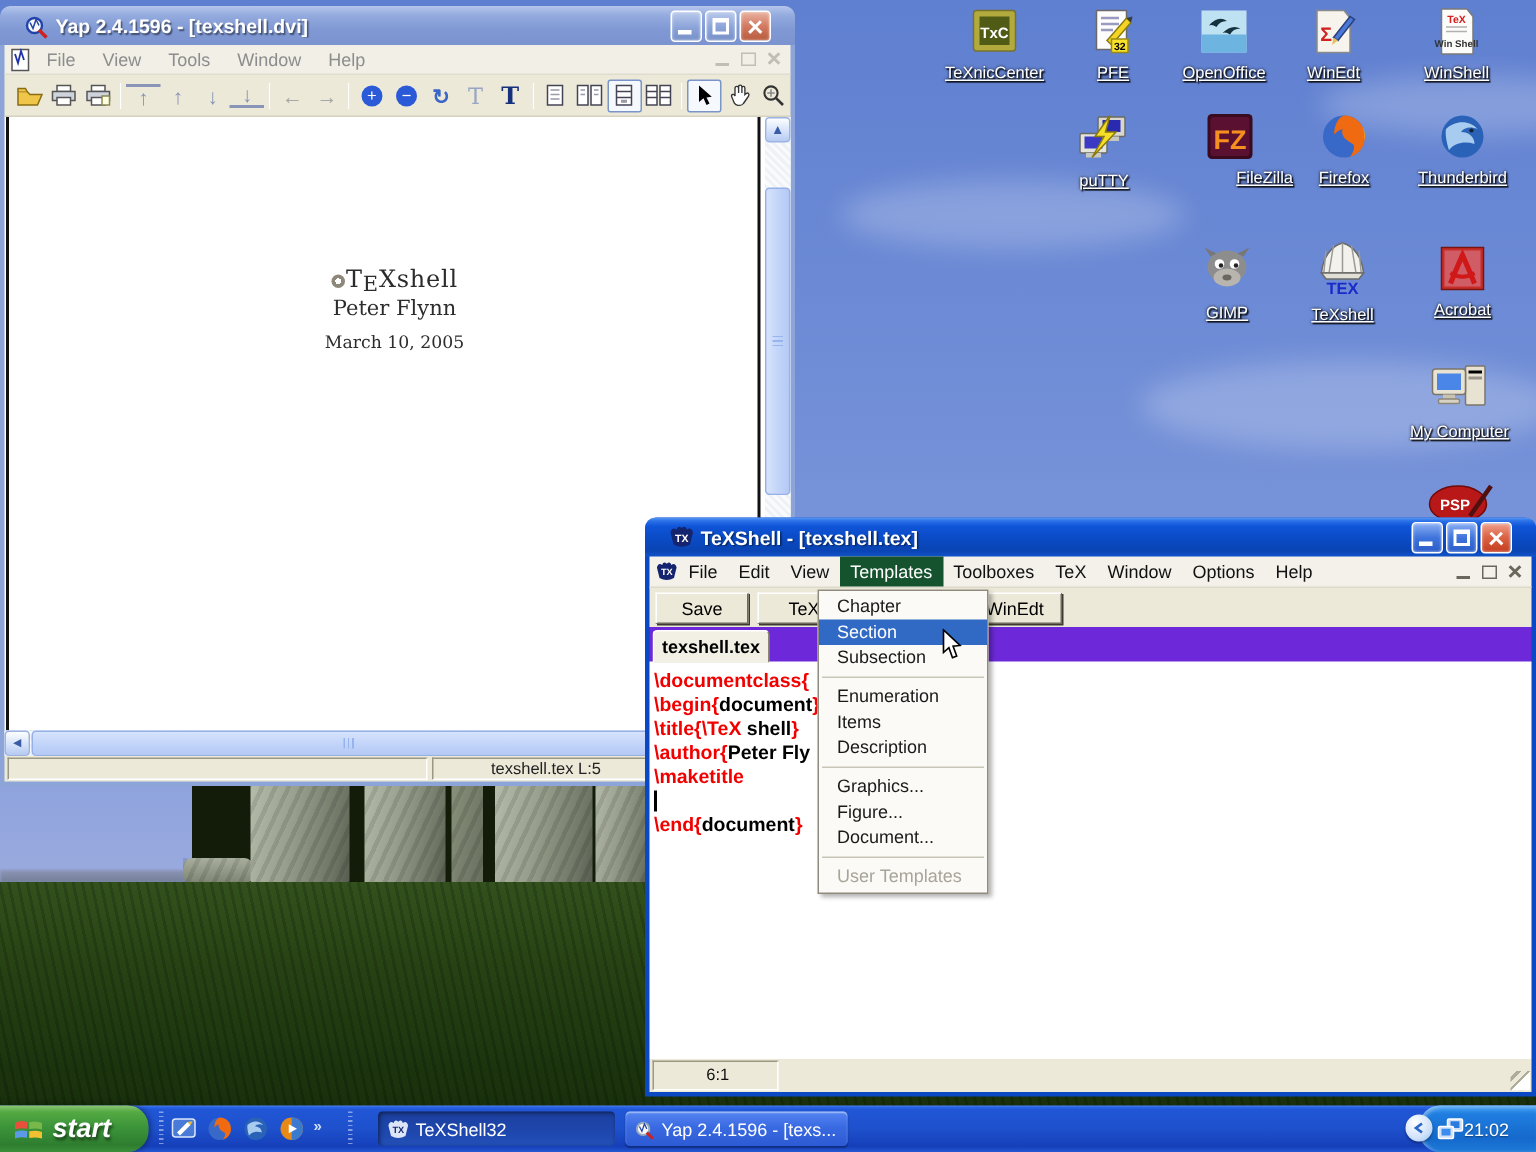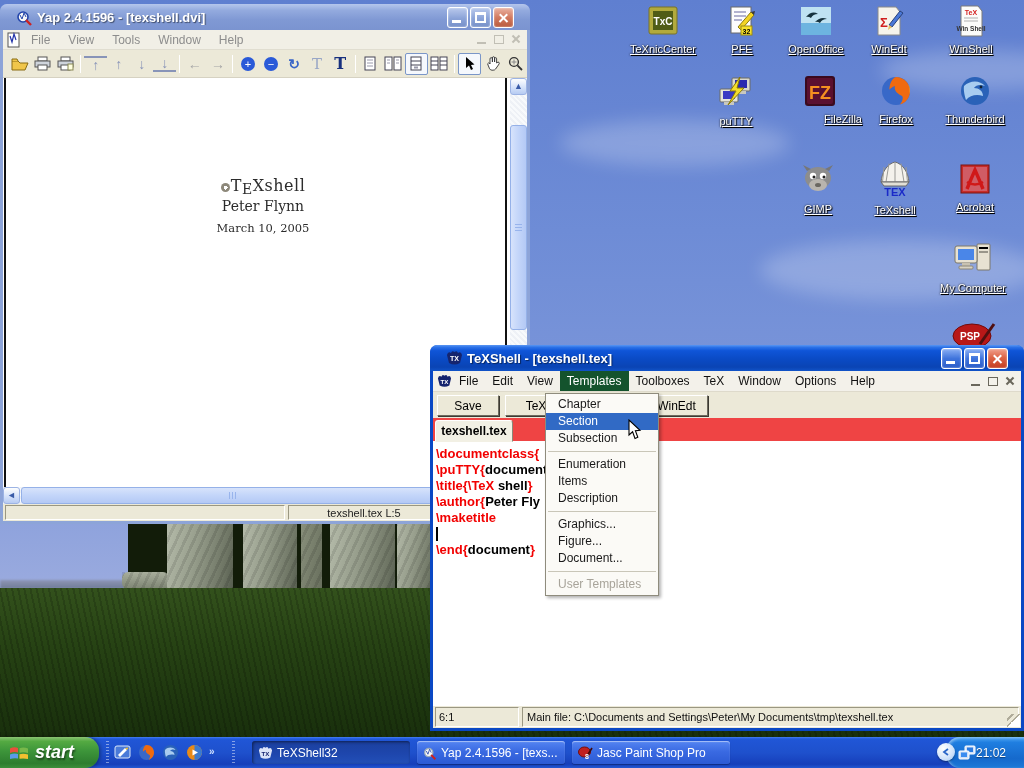--- a/index.html
+++ b/index.html
@@ -64,21 +64,21 @@
   .sb-btn span { color:#3a5ca8; font-size:9px; line-height:9px; }
   .sb-thumb { position:absolute; border:1px solid #95b1e8; border-radius:3px;
     background:linear-gradient(90deg,#d7e3fb,#c3d5f9 50%,#b4c9f5); }
   .sb-thumb.h { background:linear-gradient(180deg,#d7e3fb,#c3d5f9 50%,#b4c9f5); }
   .grip-v { position:absolute; left:4px; right:4px; top:50%; height:8px; margin-top:-4px;
     background:repeating-linear-gradient(180deg,#98b4ec 0 1px,transparent 1px 3px); }
   .grip-h { position:absolute; top:4px; bottom:4px; left:50%; width:8px; margin-left:-4px;
     background:repeating-linear-gradient(90deg,#98b4ec 0 1px,transparent 1px 3px); }
   #yap .status { position:absolute; left:3px; right:3px; bottom:3px; height:17px; background:#ece9d8;
     font-size:11px; color:#222; }
-  .panel { position:absolute; top:1px; bottom:1px; border:1px solid; border-color:#9a9782 #fff #fff #9a9782; }
+  .panel { position:absolute; top:1px; bottom:1px; border:1px solid; border-color:#9a9782 #fff #fff #9a9782;justify-content:center; }
   
   .yap-doc { position:absolute; left:160px; top:98px; width:200px; text-align:center;
     font-family:"DejaVu Serif", serif; color:#2c2c2c; }
   .yap-doc .dtitle { font-size:16px; letter-spacing:.5px; }
   .yap-doc .dtitle .lowE { display:inline-block; transform:translateY(3px); font-size:14px; }
   .gear { display:inline-block; width:9px; height:9px; border-radius:50%; margin-right:1px;
     background:radial-gradient(circle at 50% 50%, #fff 0 2px, #8d887a 2px 5px); vertical-align:-1px; }
   .yap-doc .dauthor { font-size:14px; margin-top:3px; }
   .yap-doc .ddate { font-size:11.5px; margin-top:7px; }
 
@@ -91,21 +91,21 @@
   .mdi-btns { margin-left:auto; display:flex; gap:3px; padding-right:4px; }
   .mdi-b { width:14px; height:13px; position:relative; }
   .mdi-b.mmin:after { content:""; position:absolute; left:2px; right:3px; bottom:2px; height:2px; background:#6a675c; }
   .mdi-b.mrest:after { content:""; position:absolute; left:2px; top:2px; right:2px; bottom:2px; border:1.5px solid #6a675c; }
   .mdi-b.mclose:before,.mdi-b.mclose:after { content:""; position:absolute; left:2px; right:2px; top:5px; height:2px; background:#6a675c; }
   .mdi-b.mclose:before { transform:rotate(45deg); } .mdi-b.mclose:after { transform:rotate(-45deg); }
   #texshell .toolrow { position:absolute; left:3px; right:3px; top:47px; height:26px; background:#ece9d8; }
   .cbtn { position:absolute; top:3px; height:21px; background:#ece9d8; border:1px solid;
     border-color:#fff #6d6a5e #6d6a5e #fff; box-shadow:1px 1px 0 #3c3a33; font-size:12px; color:#000;
     display:flex; align-items:center; justify-content:center; }
-  #texshell .tabrow { position:absolute; left:3px; right:3px; top:73px; height:24px; background:#ef4444; border-bottom:1px solid #fff;padding-left:15px; }
+  #texshell .tabrow { position:absolute; left:3px; right:3px; top:73px; height:24px; background:#6d28d9; border-bottom:1px solid #fff;padding-left:15px; }
   .tab { position:absolute; left:2px; top:2px; width:78px; height:22px; background:#f2f0e4;
     border:1px solid; border-color:#fff #8a8778 transparent #fff; border-radius:3px 3px 0 0;
     font-weight:bold; font-size:12px; display:flex; align-items:center; justify-content:center; }
   #texshell .editor { position:absolute; left:3px; right:3px; top:97px; bottom:25px; background:#fff;
     font-family:"Liberation Sans", sans-serif; font-weight:bold; font-size:13px; }
   .ed-line { position:absolute; left:3px; white-space:pre; }
   .red { color:#f20000; } .blk { color:#000; }
   .caret { position:absolute; left:3px; width:2px; height:14px; background:#000; }
   #texshell .status { position:absolute; left:3px; right:3px; bottom:3px; height:22px; background:#ece9d8; font-size:11px; color:#111; }
   .resize-grip { position:absolute; right:1px; bottom:1px; width:13px; height:13px;
@@ -519,34 +519,31 @@
       <div class="cbtn" style="left:72px;width:62px;">TeX</div>
       <div class="cbtn" style="left:212px;width:63px;">WinEdt</div>
     </div>
 
     <div class="tabrow">
       <div class="tab">texshell.tex</div>
     </div>
 
     <div class="editor">
       <div class="ed-line" style="top:4px"><span class="red">\documentclass{</span></div>
-      <div class="ed-line" style="top:20px"><span class="red">\puTTY{</span><span class="blk">document</span><span class="red">}</span></div>
+      <div class="ed-line" style="top:20px"><span class="red">\begin{</span><span class="blk">document</span><span class="red">}</span></div>
       <div class="ed-line" style="top:36px"><span class="red">\title{\TeX</span><span class="blk"> shell</span><span class="red">}</span></div>
       <div class="ed-line" style="top:52px"><span class="red">\author{</span><span class="blk">Peter Fly</span></div>
       <div class="ed-line" style="top:68px"><span class="red">\maketitle</span></div>
       <div class="caret" style="top:85px"></div>
       <div class="ed-line" style="top:100px"><span class="red">\end{</span><span class="blk">document</span><span class="red">}</span></div>
     </div>
 
     <div class="status">
       <div class="panel" style="left:2px;width:84px;display:flex;align-items:center;padding-left:3px;">
           <span>6:1</span>
-        </div>
-      <div class="panel" style="left:89px;right:2px;display:flex;align-items:center;padding-left:4px;white-space:nowrap;overflow:hidden;">
-          <span>Main file: C:\Documents and Settings\Peter\My Documents\tmp\texshell.tex</span>
         </div>
       <div class="resize-grip"></div>
     </div>
   </div>
 
   <div id="tmenu">
     <div class="it">Chapter</div>
     <div class="it hl">Section</div>
     <div class="it">Subsection</div>
     <div class="msep"></div>
@@ -616,28 +613,20 @@
       <span>TeXShell32</span>
     </div>
     <div class="task" style="left:417px;width:148px;">
       <svg width="14" height="14" viewBox="0 0 17 17">
         <circle cx="7" cy="8" r="5" fill="#f8f8f8" stroke="#9ab" stroke-width="1.6"></circle>
         <path d="M10 11 L15 16" stroke="#c22" stroke-width="2.4"></path>
         <path d="M4 6 l2 4 2-6 2 4" stroke="#24a" stroke-width="1" fill="none"></path>
       </svg>
       <span>Yap 2.4.1596 - [texs...</span>
     </div>
-    <div class="task" style="left:572px;width:158px;">
-      <svg width="15" height="14" viewBox="0 0 15 14">
-        <ellipse cx="6.5" cy="6" rx="6" ry="5" fill="#c02020" stroke="#701010"></ellipse>
-        <path d="M9 10 L14 2" stroke="#400808" stroke-width="1.6"></path>
-        <text x="9" y="13" font-size="7" font-weight="bold" fill="#fff" text-anchor="middle">8</text>
-      </svg>
-      <span>Jasc Paint Shop Pro</span>
-    </div>
 
     <div id="tray">
       <div class="chev">
         <svg width="8" height="8" viewBox="0 0 8 8">
             <path d="M6 1 L2 4 L6 7" stroke="#2a66c8" stroke-width="1.8" fill="none"></path>
           </svg>
       </div>
       <svg width="18" height="16" viewBox="0 0 18 16" style="position:absolute;left:12px;top:8px;">
         <rect x="7" y="1" width="10" height="8" rx="1" fill="#cfe0f8" stroke="#fff"></rect>
           <rect x="9" y="2.5" width="6" height="4.5" fill="#2a7ae0"></rect>

